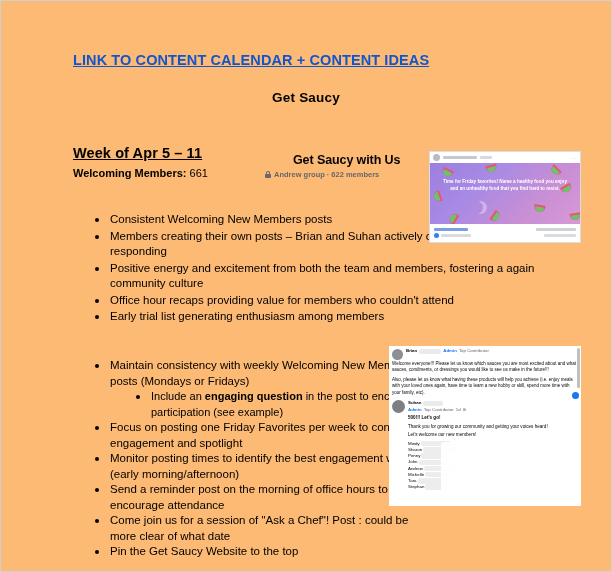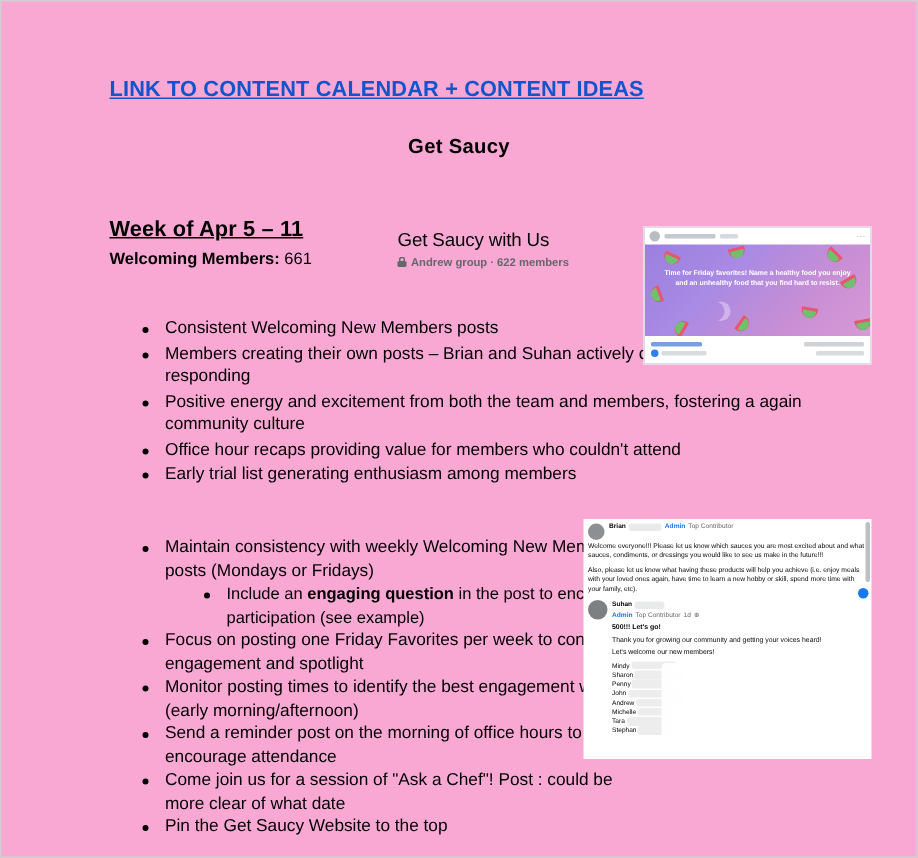--- a/index.html
+++ b/index.html
@@ -8,21 +8,21 @@
     background: #ffffff;
   }
   body {
     font-family: "Liberation Sans", sans-serif;
     color: #000000;
   }
   .page {
     position: relative;
     width: 612px;
     height: 572px;
-    background: #f9a8d4;
+    background: #fdba74;
     border: 1px solid #d0d0d0;
     box-sizing: border-box;
     overflow: hidden;
   }
 
   
   .doc-link {
     position: absolute;
     left: 72px;
     top: 51px;
@@ -140,24 +140,25 @@
 
   
   .fb-group {
     position: absolute;
     left: 264px;
     top: 152px;
     width: 150px;
   }
   .fb-group-name {
     font-size: 12.5px;
-    font-weight: normal;
+    font-weight: bold;
     color: #050505;
     letter-spacing: -0.1px;
     white-space: nowrap;
+    margin-left: 28px;
   }
   .fb-group-meta {
     margin-top: 3px;
     font-size: 7.5px;
     font-weight: bold;
     color: #65676b;
     white-space: nowrap;
     display: flex;
     align-items: center;
     gap: 2px;

